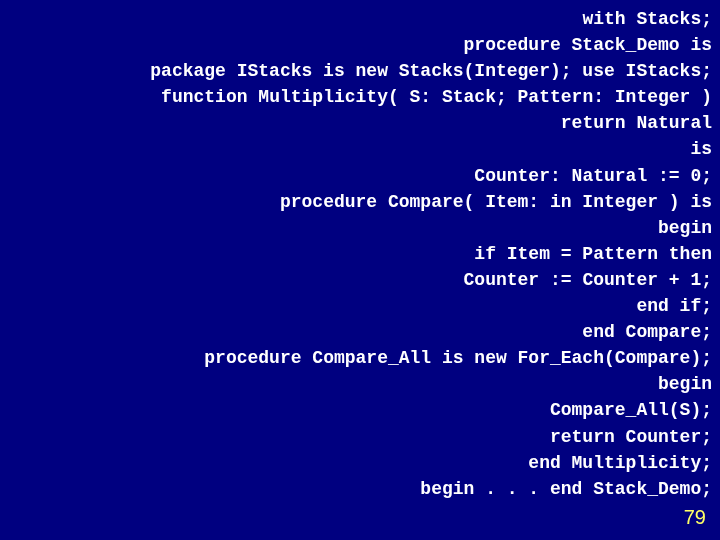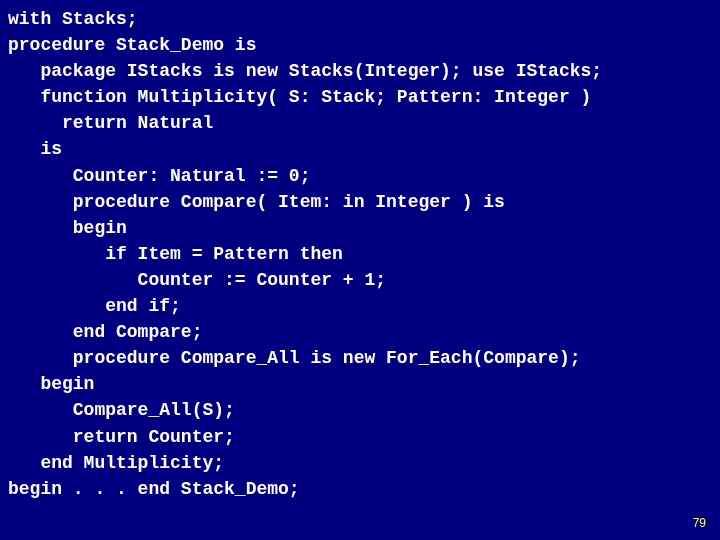--- a/index.html
+++ b/index.html
@@ -16,29 +16,30 @@
     font-size: 18px;
     line-height: 1.45;
     color: #fff;
     box-sizing: border-box;
     padding: 6px 8px 4px 8px;
     position: relative;
   }
   .code {
     white-space: pre;
     display: block;
+    text-align: right;
   }
   .page-number {
     position: absolute;
     bottom: 8px;
     right: 14px;
     color: #ffff66;
     font-family: Arial, Helvetica, sans-serif;
     font-weight: normal;
-    font-size: 12px;
+    font-size: 20px;
   }
 </style>
 </head>
 <body>
 
 <div class="code">with Stacks;
 procedure Stack_Demo is
    package IStacks is new Stacks(Integer); use IStacks;
    function Multiplicity( S: Stack; Pattern: Integer )
      return Natural

